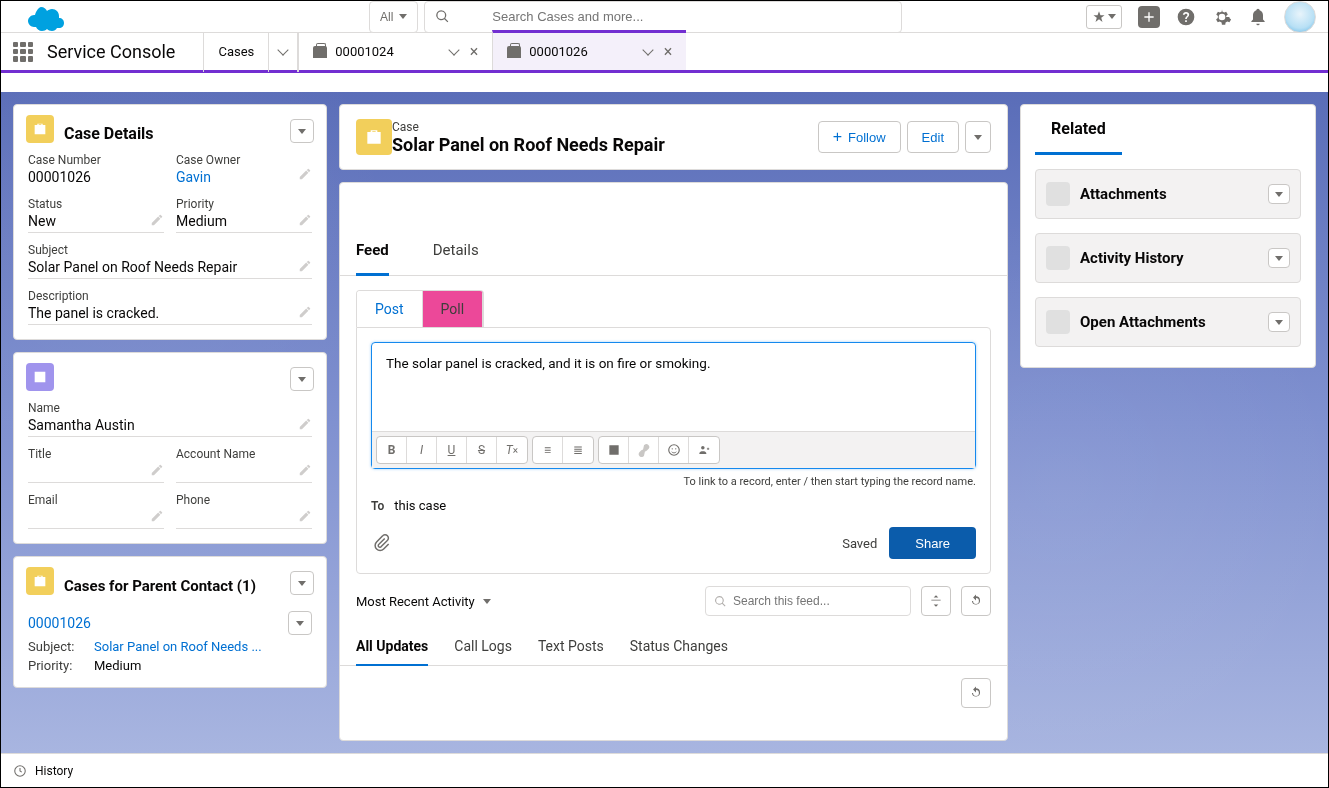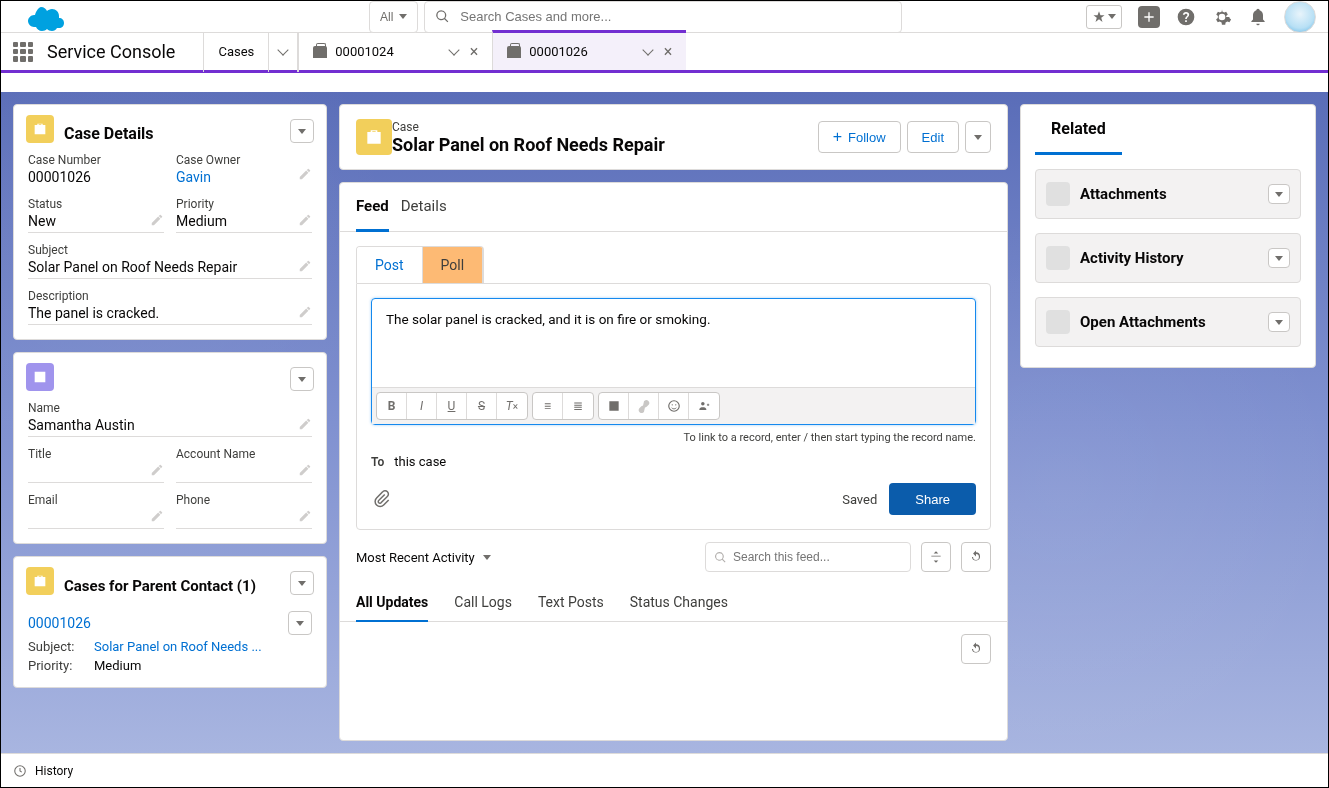--- a/index.html
+++ b/index.html
@@ -4,21 +4,21 @@
 <style>
 * { box-sizing: border-box; margin: 0; padding: 0; }
 body { font-family: -apple-system, BlinkMacSystemFont, "Segoe UI", Roboto, Helvetica, Arial, sans-serif; font-size: 13px; color: #080707; background: #fff; width: 1329px; height: 788px; overflow: hidden; position: relative; border: 1px solid #000; }
 
 
 .global-header { height: 32px; display: flex; align-items: center; padding: 0 12px; border-bottom: 1px solid #dddbda; }
 .logo-cloud { width: 48px; height: 32px; fill: #00a1e0; margin-left: 8px; }
 .search-wrap { display: flex; align-items: center; margin-left: 300px; }
 .scope-btn { height: 32px; border: 1px solid #dddbda; border-radius: 4px; background: #fff; padding: 0 10px; display: flex; align-items: center; gap: 6px; font-size: 12px; color: #706e6b; cursor: pointer; margin-right: 6px; }
 .search-box { width: 478px; height: 32px; border: 1px solid #dddbda; border-radius: 4px; display: flex; align-items: center; padding: 0 10px; gap: 10px; }
-.search-box input { border: none; outline: none; flex: 1; font-size: 13px; color: #706e6b; }
+.search-box input { border: none; outline: none; flex: 1; font-size: 13px; color: #706e6b; margin-left: 32px; }
 .header-actions { margin-left: auto; display: flex; align-items: center; gap: 16px; }
 .header-icon { width: 20px; height: 20px; fill: #706e6b; cursor: pointer; }
 .fav-box { width: 36px; height: 24px; border: 1px solid #c9c7c5; border-radius: 3px; display: flex; align-items: center; justify-content: center; gap: 2px; }
 .avatar-astro { width: 32px; height: 32px; border-radius: 50%; background: radial-gradient(circle at 50% 40%, #e8f4fb 0%, #b8e0f5 60%, #5eb3e4 100%); border: 1px solid #dddbda; position: relative; }
 
 
 .context-bar { height: 40px; display: flex; align-items: center; border-bottom: 3px solid #722ed1; position: relative; }
 .waffle { width: 20px; height: 20px; margin: 0 14px 0 12px; display: grid; grid-template-columns: repeat(3,1fr); grid-template-rows: repeat(3,1fr); gap: 2px; cursor: pointer; }
 .waffle span { background: #706e6b; border-radius: 1px; }
 .app-name { font-size: 18px; font-weight: 400; color: #080707; margin-right: 28px; }
@@ -59,27 +59,27 @@
 .highlights { display: flex; align-items: center; padding: 14px 16px; gap: 0; }
 .highlights .entity-icon { width: 36px; height: 36px; }
 .hl-text .type { font-size: 12px; color: #3e3e3c; }
 .hl-text .subject { font-size: 18px; font-weight: 700; color: #080707; }
 .hl-actions { margin-left: auto; display: flex; gap: 6px; }
 .sl-btn { height: 32px; border: 1px solid #c9c7c5; border-radius: 4px; background: #fff; padding: 0 14px; display: flex; align-items: center; gap: 6px; font-size: 13px; color: #0070d2; cursor: pointer; }
 .sl-btn.neutral { color: #0070d2; }
 .sl-btn.icon-only { padding: 0 8px; }
 
 .feed-card { flex: 1; display: flex; flex-direction: column; overflow: hidden; }
-.record-tabs { display: flex; border-bottom: 1px solid #dddbda; padding: 0 16px; gap: 12px; }
+.record-tabs { display: flex; border-bottom: 1px solid #dddbda; padding: 0 16px; gap: 44px; margin-top: 44px; }
 .record-tab { padding: 14px 0; font-size: 15px; color: #3e3e3c; cursor: pointer; border-bottom: 3px solid transparent; margin-bottom: -1px; }
 .record-tab.active { font-weight: 700; color: #080707; border-bottom-color: #0070d2; }
 
 .publisher-wrap { padding: 14px 16px 0; }
 .pub-tabs { display: flex; border: 1px solid #dddbda; border-bottom: none; border-radius: 4px 4px 0 0; overflow: hidden; width: fit-content; }
-.pub-tab { padding: 10px 18px; font-size: 14px; background: #fdba74; color: #3e3e3c; cursor: pointer; border-right: 1px solid #dddbda; }
+.pub-tab { padding: 10px 18px; font-size: 14px; background: #ec4899; color: #3e3e3c; cursor: pointer; border-right: 1px solid #dddbda; }
 .pub-tab.active { background: #fff; color: #0070d2; }
 .pub-body { border: 1px solid #dddbda; border-radius: 0 4px 4px 4px; padding: 14px; }
 .editor { border: 1px solid #1589ee; border-radius: 4px; box-shadow: 0 0 3px rgba(21,137,238,0.4); }
 .editor-text { min-height: 88px; padding: 12px 14px; font-size: 13.5px; color: #080707; outline: none; }
 .editor-toolbar { border-top: 1px solid #dddbda; padding: 4px; display: flex; gap: 4px; background: #f3f2f2; }
 .tb-group { display: flex; border: 1px solid #c9c7c5; border-radius: 4px; overflow: hidden; background: #fff; }
 .tb-btn { width: 30px; height: 26px; display: flex; align-items: center; justify-content: center; border-right: 1px solid #dddbda; cursor: pointer; font-size: 12px; color: #706e6b; }
 .tb-btn:last-child { border-right: none; }
 .tb-btn.disabled { color: #c9c7c5; cursor: default; }
 .editor-hint { text-align: right; font-size: 11px; color: #3e3e3c; margin-top: 6px; }

